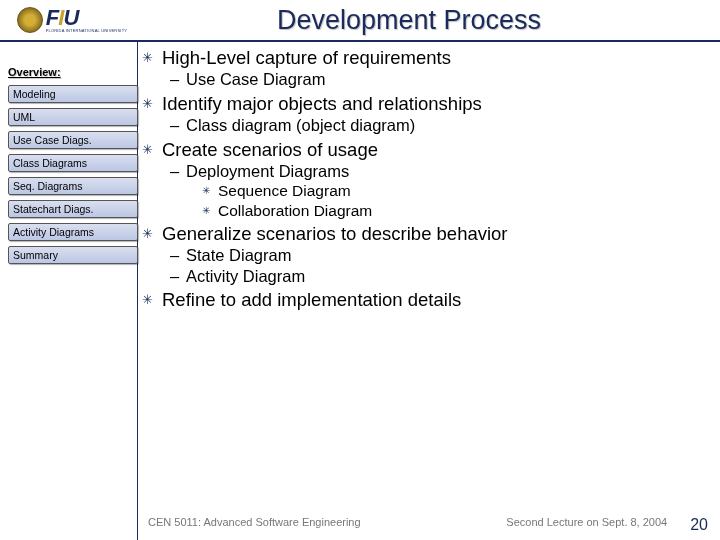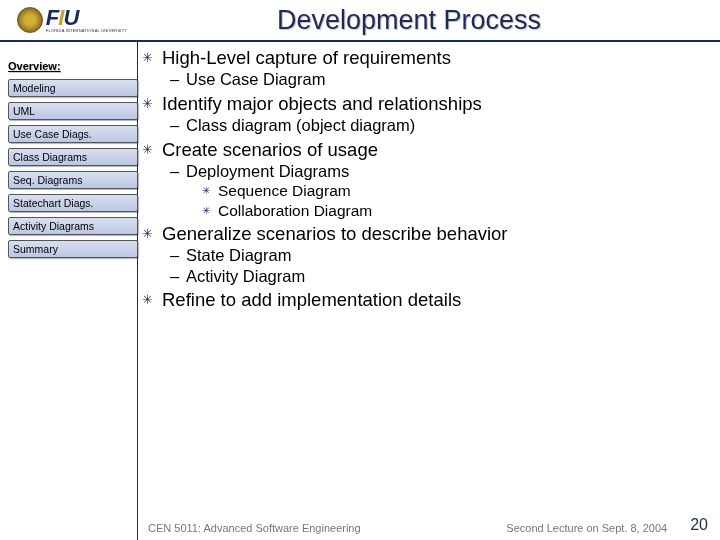--- a/index.html
+++ b/index.html
@@ -66,21 +66,21 @@
     padding-right: 40px;
   }
   .body {
     display: flex;
     flex: 1;
     min-height: 0;
   }
   .sidebar {
     width: 138px;
     border-right: 1px solid #1a2a5c;
-    padding: 18px 8px;
+    padding: 24px 8px;
     display: flex;
     flex-direction: column;
     gap: 5px;
     font-size: 11px;
   }
   .sidebar-heading {
     font-weight: bold;
     text-decoration: underline;
     color: #000;
     margin-bottom: 2px;
@@ -130,21 +130,21 @@
     display: inline-block;
     width: 16px;
     vertical-align: 2px;
   }
   .footer {
     position: absolute;
     bottom: 6px;
     left: 0;
     width: 100%;
     display: flex;
-    align-items: flex-end;
+    align-items: flex-start;
     font-size: 11px;
     padding: 0 12px 0 148px;
   }
   .footer-left { color: #777; }
   .footer-center { color: #777; margin-left: auto; margin-right: 23px; }
   .page-num { color: #1a2a5c; font-size: 16px; font-weight: normal; }
 </style>
 </head>
 <body>
 

